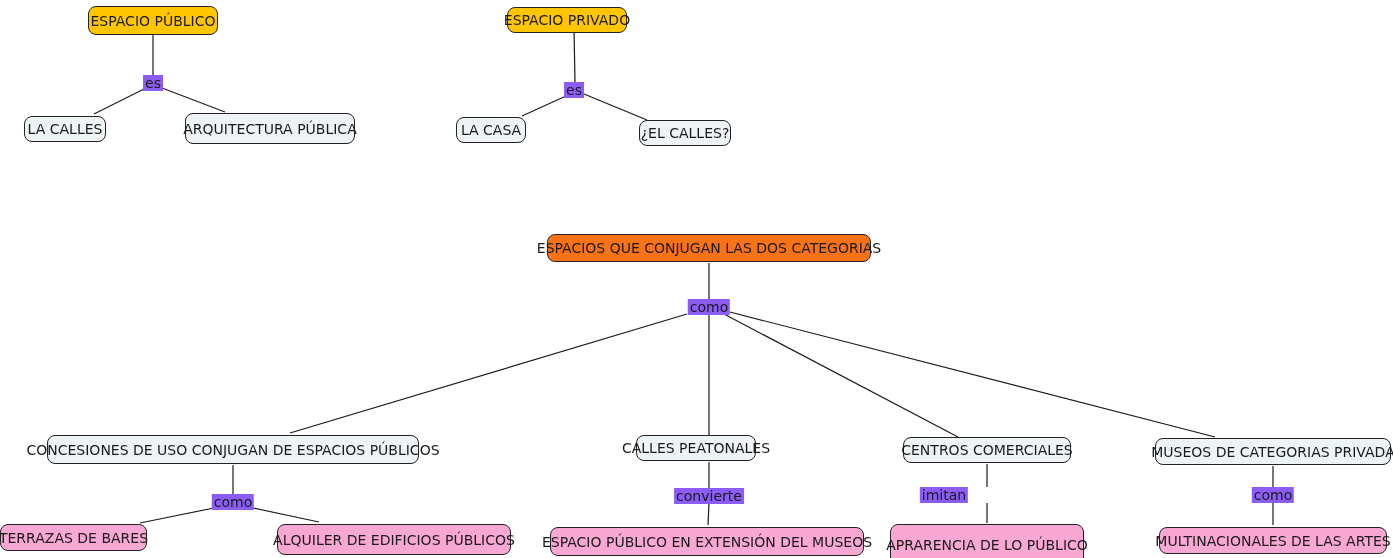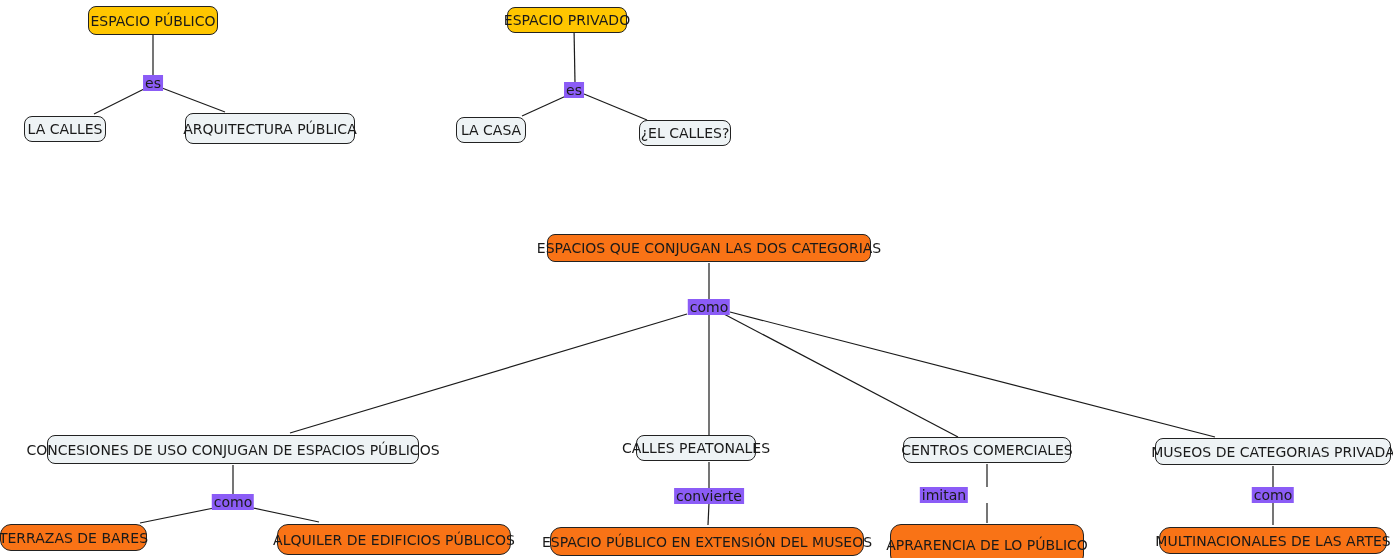--- a/index.html
+++ b/index.html
@@ -6,21 +6,21 @@
   body { width:1393px; height:558px; position:relative; overflow:hidden;
          font-family:"DejaVu Sans", "Liberation Sans", sans-serif; font-size:12px; color:#1a1a1a; }
   svg.links { position:absolute; left:0; top:0; width:1393px; height:558px; }
   svg.links line { stroke:#1a1a1a; stroke-width:1.2; }
   .node { position:absolute; box-sizing:border-box; border:1px solid #222;
           border-radius:8px; padding:0 8px; display:flex; align-items:center;
           justify-content:center; white-space:nowrap; font-size:14px; letter-spacing:0; }
   .gold { background:#ffc600; }
   .magenta { background:#f97316; }
   .grey { background:#eef3f5; }
-  .white { background:#f97316;border-radius:11px; }
+  .white { background:#f9a8d4; }
   .lbl { position:absolute; background:#8b5cf6; padding:0 2px; font-size:14px;
          transform:translate(-50%,-50%); white-space:nowrap; }
 </style>
 </head>
 <body>
 
 <svg class="links">
 
   <line x1="153" y1="35" x2="153" y2="76"></line>
   <line x1="146" y1="88" x2="94" y2="114"></line>

